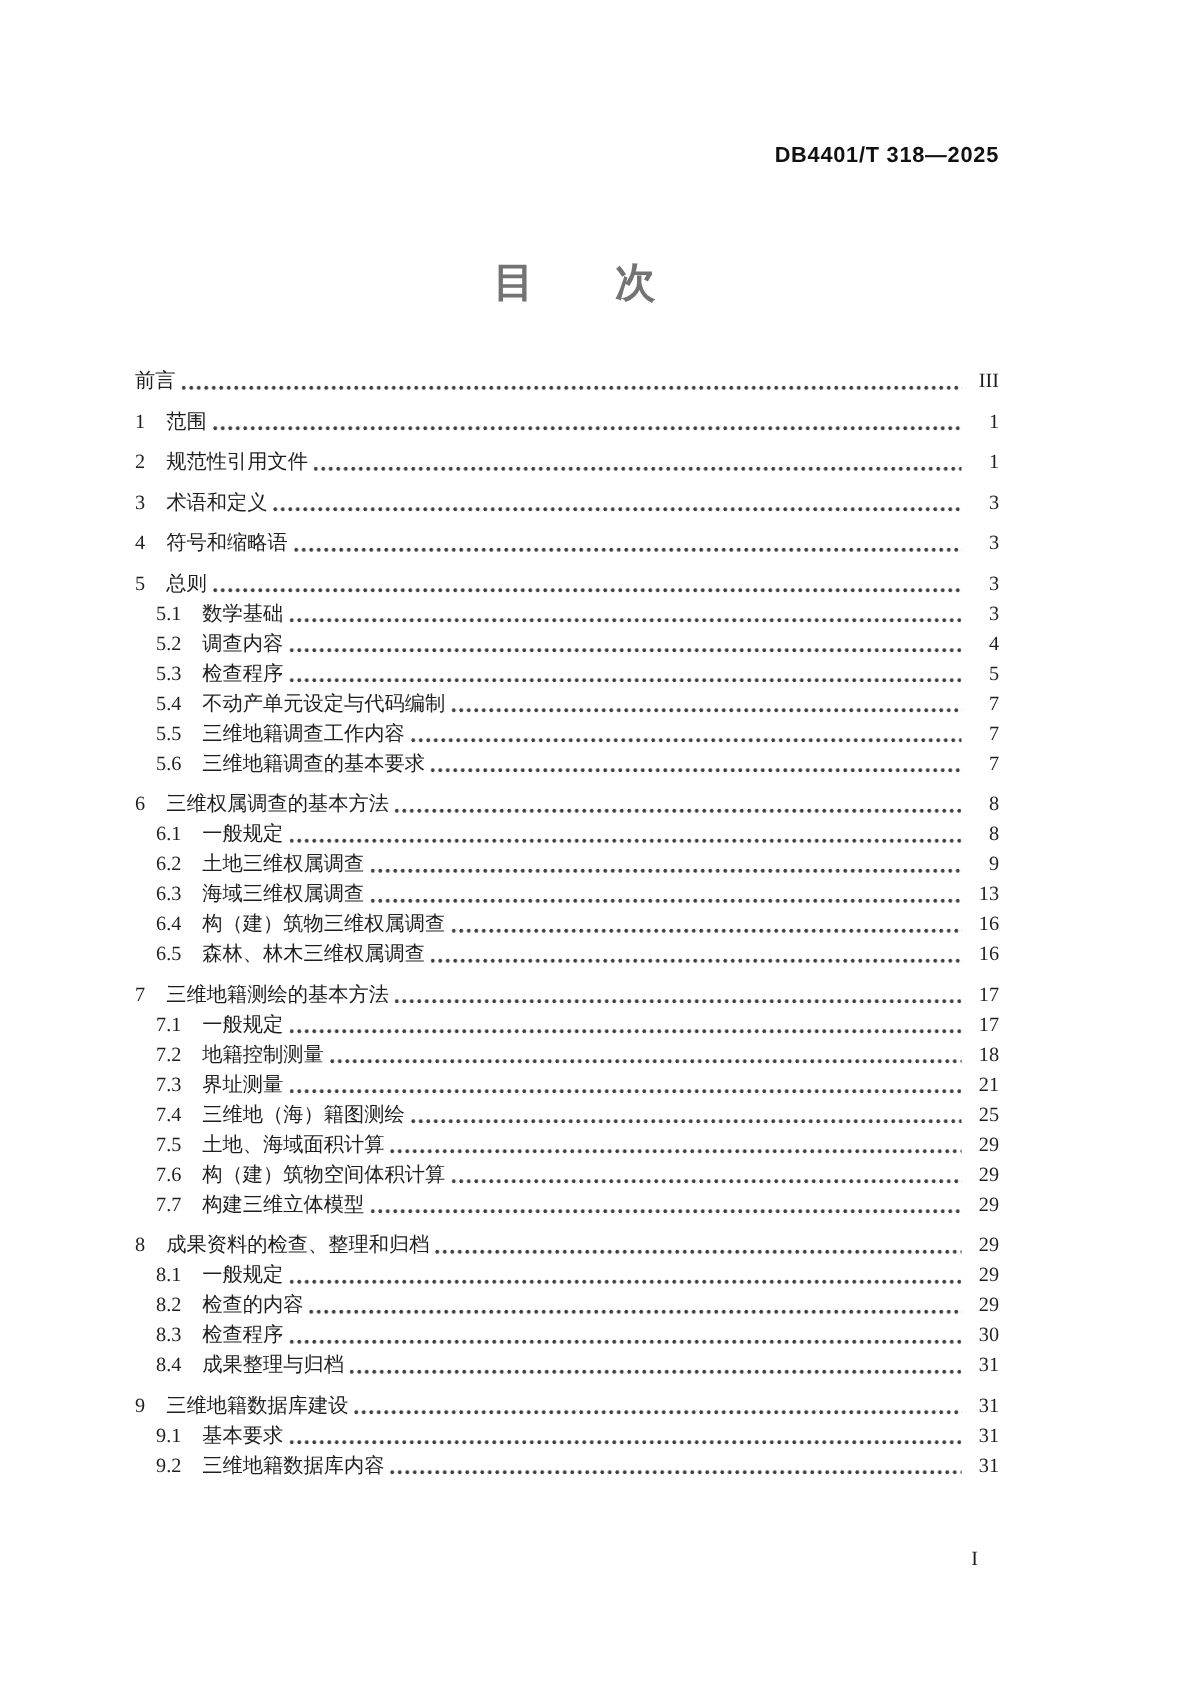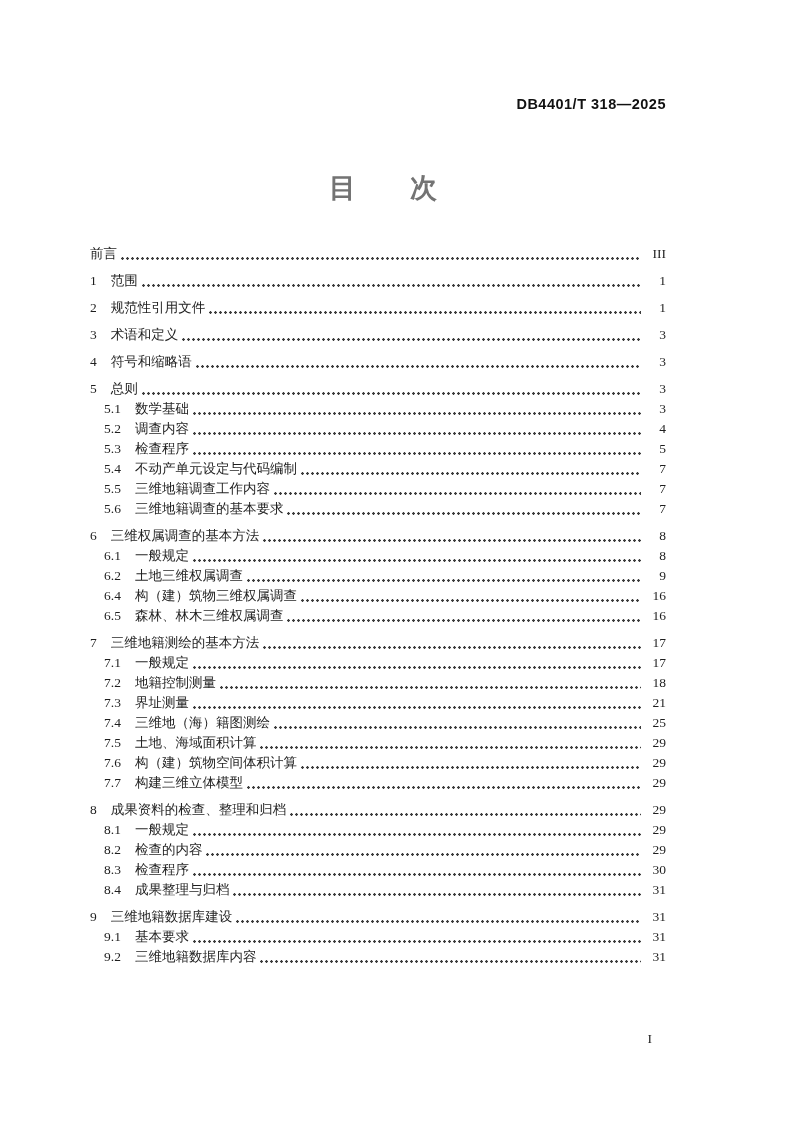--- a/index.html
+++ b/index.html
@@ -183,20 +183,26 @@
     <span class="pg">8</span>
   </div>
 
   <div class="toc-row sub">
     <span class="num">6.2</span>
     <span class="label">土地三维权属调查</span>
     <span class="dots"></span>
     <span class="pg">9</span>
   </div>
 
+  <div class="toc-row sub">
+    <span class="num">6.3</span>
+    <span class="label">海域三维权属调查</span>
+    <span class="dots"></span>
+    <span class="pg">13</span>
+  </div>
 
   <div class="toc-row sub">
     <span class="num">6.4</span>
     <span class="label">构（建）筑物三维权属调查</span>
     <span class="dots"></span>
     <span class="pg">16</span>
   </div>
 
   <div class="toc-row sub">
     <span class="num">6.5</span>

